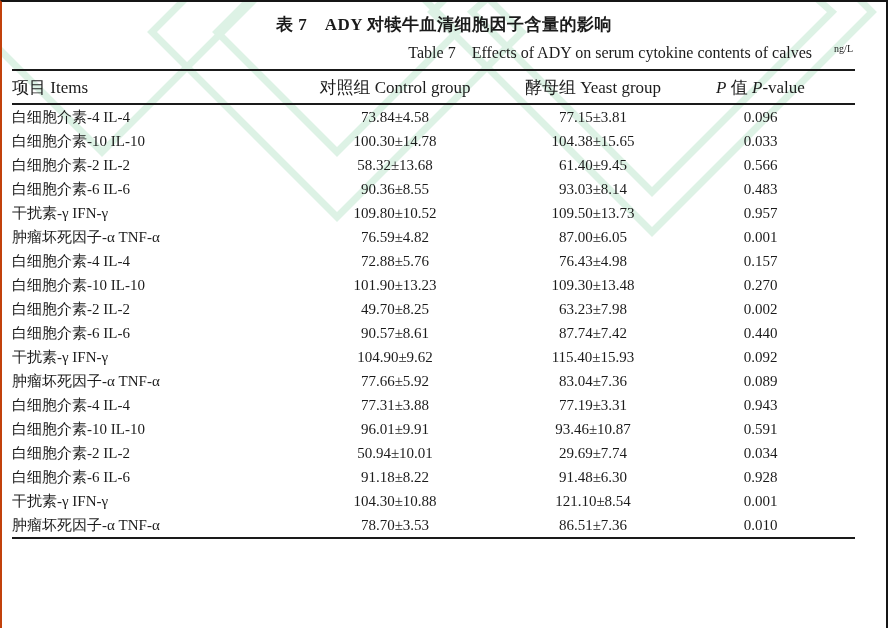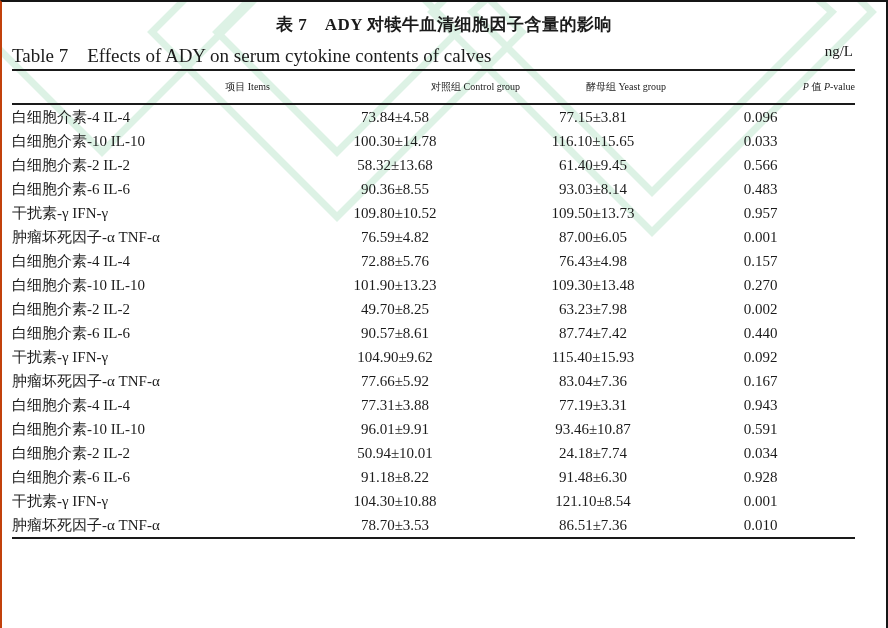--- a/index.html
+++ b/index.html
@@ -39,49 +39,48 @@
     text-align: center;
     font-size: 17px;
     font-weight: bold;
     letter-spacing: 0.5px;
   }
   .title-en {
     position: absolute;
     top: 41px;
     left: 10px;
     width: 800px;
-    text-align: left;
-    font-size: 19px;
+    text-align: right;
+    font-size: 16px;
   }
   .unit {
     position: absolute;
     top: 41px;
     right: 33px;
-    font-size: 15px;
+    font-size: 10px;
   }
   table.data-table {
     position: absolute;
     top: 67px;
     left: 10px;
     width: 843px;
     border-collapse: collapse;
     table-layout: fixed;
     border-top: 2px solid #1a1a1a;
     border-bottom: 2px solid #1a1a1a;
   }
   table.data-table thead tr {
     border-bottom: 2px solid #1a1a1a;
   }
   table.data-table th {
     height: 32px;
     font-weight: normal;
-    font-size: 10px;
+    font-size: 17px;
     padding: 0;
     vertical-align: middle;
-    text-align: right;
   }
   table.data-table td {
     height: 24px;
     line-height: 24px;
     font-size: 15px;
     padding: 0;
     vertical-align: middle;
     white-space: nowrap;
     overflow: hidden;
   }
@@ -144,21 +143,21 @@
       <tbody id="table-body">
           <tr>
             <td class="item-cell">白细胞介素-4 IL-4</td>
             <td class="num-cell">73.84±4.58</td>
             <td class="num-cell">77.15±3.81</td>
             <td class="p-cell">0.096</td>
           </tr>
           <tr>
             <td class="item-cell">白细胞介素-10 IL-10</td>
             <td class="num-cell">100.30±14.78</td>
-            <td class="num-cell">116.10±15.65</td>
+            <td class="num-cell">104.38±15.65</td>
             <td class="p-cell">0.033</td>
           </tr>
           <tr>
             <td class="item-cell">白细胞介素-2 IL-2</td>
             <td class="num-cell">58.32±13.68</td>
             <td class="num-cell">61.40±9.45</td>
             <td class="p-cell">0.566</td>
           </tr>
           <tr>
             <td class="item-cell">白细胞介素-6 IL-6</td>
@@ -205,38 +204,38 @@
           <tr>
             <td class="item-cell">干扰素-γ IFN-γ</td>
             <td class="num-cell">104.90±9.62</td>
             <td class="num-cell">115.40±15.93</td>
             <td class="p-cell">0.092</td>
           </tr>
           <tr>
             <td class="item-cell">肿瘤坏死因子-α TNF-α</td>
             <td class="num-cell">77.66±5.92</td>
             <td class="num-cell">83.04±7.36</td>
-            <td class="p-cell">0.167</td>
+            <td class="p-cell">0.089</td>
           </tr>
           <tr>
             <td class="item-cell">白细胞介素-4 IL-4</td>
             <td class="num-cell">77.31±3.88</td>
             <td class="num-cell">77.19±3.31</td>
             <td class="p-cell">0.943</td>
           </tr>
           <tr>
             <td class="item-cell">白细胞介素-10 IL-10</td>
             <td class="num-cell">96.01±9.91</td>
             <td class="num-cell">93.46±10.87</td>
             <td class="p-cell">0.591</td>
           </tr>
           <tr>
             <td class="item-cell">白细胞介素-2 IL-2</td>
             <td class="num-cell">50.94±10.01</td>
-            <td class="num-cell">24.18±7.74</td>
+            <td class="num-cell">29.69±7.74</td>
             <td class="p-cell">0.034</td>
           </tr>
           <tr>
             <td class="item-cell">白细胞介素-6 IL-6</td>
             <td class="num-cell">91.18±8.22</td>
             <td class="num-cell">91.48±6.30</td>
             <td class="p-cell">0.928</td>
           </tr>
           <tr>
             <td class="item-cell">干扰素-γ IFN-γ</td>

